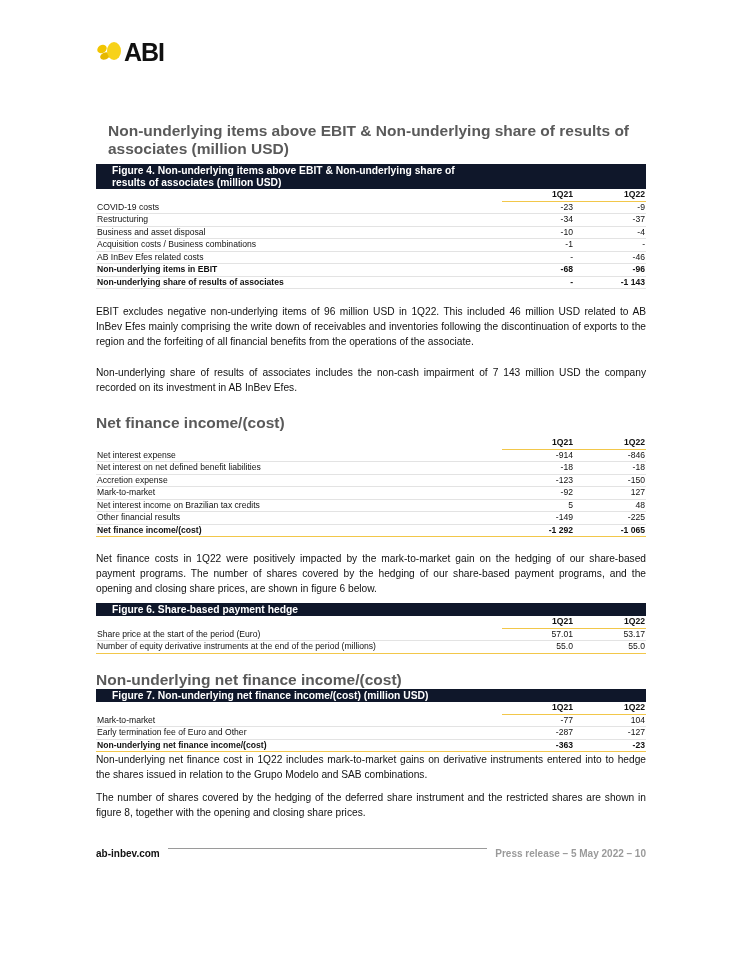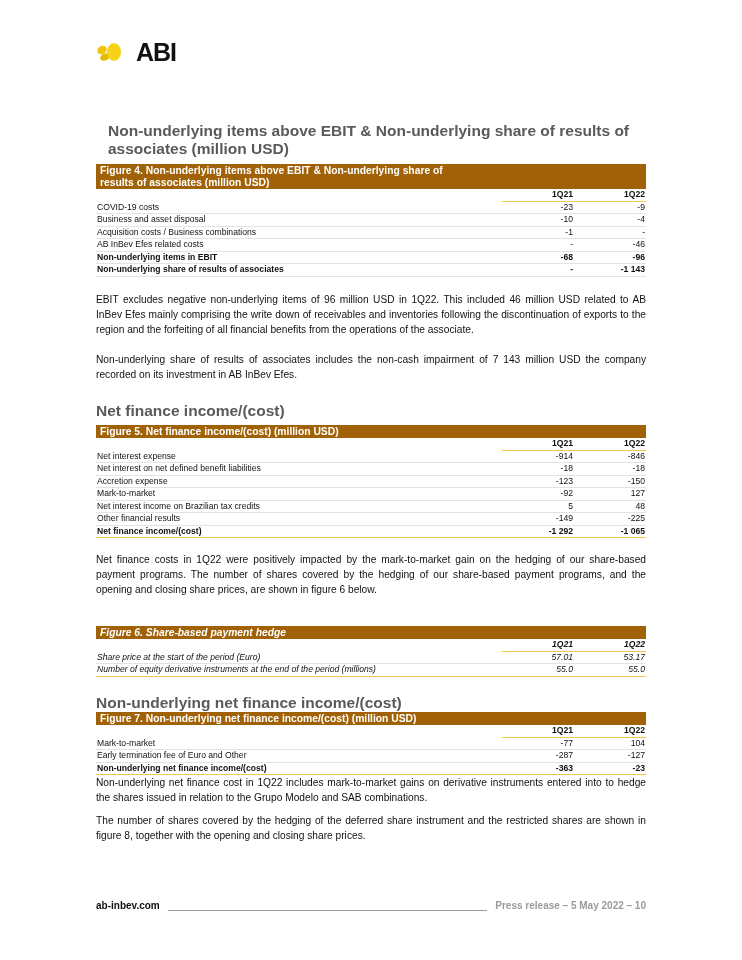--- a/index.html
+++ b/index.html
@@ -1,34 +1,34 @@
 <!DOCTYPE html>
 <html><head>
 <meta charset="utf-8">
 <style>
   html, body { margin: 0; padding: 0; background: #ffffff; }
   body { width: 742px; height: 960px; position: relative; overflow: hidden;
          font-family: "Liberation Sans", sans-serif; color: #111; }
-  .logo { position: absolute; left: 96px; top: 40px; height: 24px; display: flex; align-items: center; gap: 12px; }
+  .logo { position: absolute; left: 96px; top: 40px; height: 24px; display: flex; align-items: flex-start; }
   .logo svg { display: block; }
   .logo-text { font-family: "Liberation Sans", sans-serif; font-size: 25px; font-weight: bold;
                color: #111; letter-spacing: -1px; margin-left: 2px; line-height: 24px; }
   .content { position: absolute; left: 96px; top: 120px; width: 550px; }
   h2.section { font-size: 15.5px; font-weight: bold; color: #5a5a5a; margin: 0; line-height: 18px; }
-  .fig-title { background: #a16207; color: #fff; font-weight: bold; font-size: 10.3px;
-               padding: 1px 4px; line-height: 11.5px; }
+  .fig-title { background: #0f172a; color: #fff; font-weight: bold; font-size: 10.3px;
+               padding: 1px 16px; line-height: 11.5px; }
   table.fig { width: 100%; border-collapse: collapse; font-size: 8.6px; }
   table.fig td { padding: 0 1px; height: 11.5px; line-height: 11px; border-bottom: 1px solid #e3e3e3; }
   table.fig td.num { text-align: right; width: 70px; }
   table.fig tr.head td { font-weight: bold; border-bottom: none; }
   table.fig tr.head td.num { border-bottom: 1.5px solid #f2c74a; }
   table.fig tr.bold td { font-weight: bold; }
   table.fig tr.last td { border-bottom: 1.5px solid #f2c74a; }
   p.body { font-size: 10.2px; line-height: 15.2px; margin: 0; text-align: justify; color: #111; }
-  .footer { position: absolute; left: 96px; top: 900px; width: 550px; display: flex; align-items: flex-end;
+  .footer { position: absolute; left: 96px; top: 848px; width: 550px; display: flex; align-items: flex-start;
             font-size: 10px; }
   .footer .site { font-weight: bold; color: #111; }
   .footer .rule { flex: 1; height: 1px; background: #9a9a9a; margin: 0 8px; }
   .footer .pr { color: #9a9a9a; font-weight: bold; }
 </style>
 </head>
 <body>
 
 <div class="logo">
   <svg width="26" height="22" viewBox="0 0 26 22">
@@ -54,20 +54,25 @@
         <td></td>
         <td class="num">1Q21</td>
         <td class="num">1Q22</td>
       </tr>
       <tr>
         <td>COVID-19 costs</td>
         <td class="num">-23</td>
         <td class="num">-9</td>
       </tr>
       <tr>
+        <td>Restructuring</td>
+        <td class="num">-34</td>
+        <td class="num">-37</td>
+      </tr>
+      <tr>
         <td>Business and asset disposal</td>
         <td class="num">-10</td>
         <td class="num">-4</td>
       </tr>
       <tr>
         <td>Acquisition costs / Business combinations</td>
         <td class="num">-1</td>
         <td class="num">-</td>
       </tr>
       <tr>
@@ -88,21 +93,20 @@
     </tbody>
       </table>
   </div>
 
   <p class="body" style="margin-top:15px;">EBIT excludes negative non-underlying items of 96 million USD in 1Q22. This included 46 million USD related to AB InBev Efes mainly comprising the write down of receivables and inventories following the discontinuation of exports to the region and the forfeiting of all financial benefits from the operations of the associate.</p>
   <p class="body" style="margin-top:15px;">Non-underlying share of results of associates includes the non-cash impairment of 7 143 million USD the company recorded on its investment in AB InBev Efes.</p>
 
   <h2 class="section" style="margin-top:19px;">Net finance income/(cost)</h2>
 
   <div style="margin-top:5px;">
-    <div class="fig-title">Figure 5. Net finance income/(cost) (million USD)</div>
     <table class="fig">
       <tbody>
           <tr class="head">
         <td></td>
         <td class="num">1Q21</td>
         <td class="num">1Q22</td>
       </tr>
       <tr>
         <td>Net interest expense</td>
         <td class="num">-914</td>
@@ -137,21 +141,21 @@
         <td>Net finance income/(cost)</td>
         <td class="num">-1 292</td>
         <td class="num">-1 065</td>
       </tr>
     </tbody>
       </table>
   </div>
 
   <p class="body" style="margin-top:14px;">Net finance costs in 1Q22 were positively impacted by the mark-to-market gain on the hedging of our share-based payment programs. The number of shares covered by the hedging of our share-based payment programs, and the opening and closing share prices, are shown in figure 6 below.</p>
 
-  <div style="margin-top:28px;font-style:italic;">
+  <div style="margin-top:6px;">
     <div class="fig-title">Figure 6. Share-based payment hedge</div>
     <table class="fig">
       <tbody>
           <tr class="head">
         <td></td>
         <td class="num">1Q21</td>
         <td class="num">1Q22</td>
       </tr>
       <tr>
         <td>Share price at the start of the period (Euro)</td>

